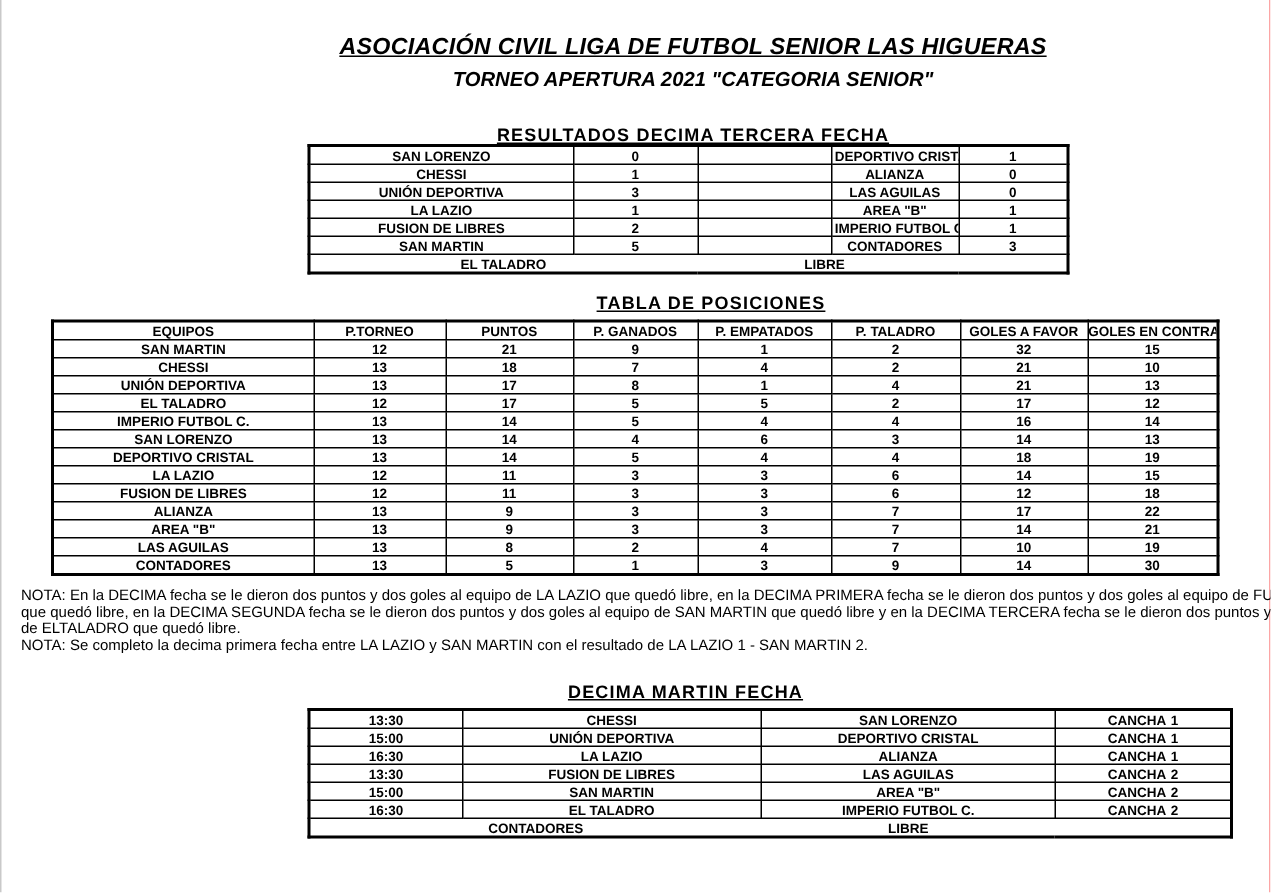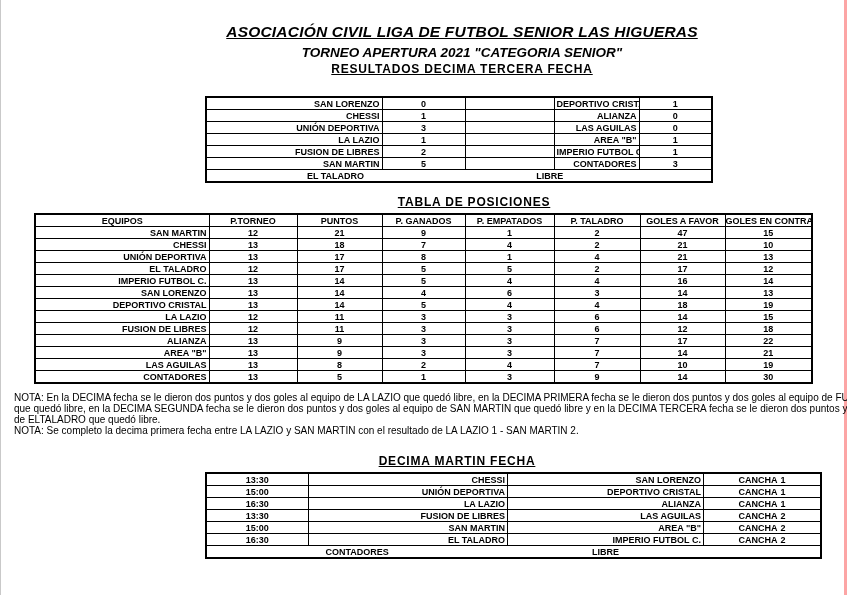--- a/index.html
+++ b/index.html
@@ -1,32 +1,32 @@
 <!DOCTYPE html>
 <html><head>
 <meta charset="utf-8">
 <style>
   html,body{margin:0;padding:0;}
   body{
     width:847px;height:595px;background:#ffffff;overflow:hidden;position:relative;
     font-family:"Liberation Sans",sans-serif;color:#000;
   }
-  .page{position:absolute;inset:0;border-left:1px solid #c9c9c9;border-right:3px solid #fca5a5;}
+  .page{position:absolute;inset:0;border-left:1px solid #c9c9c9;border-right:1px solid #fca5a5;}
   .center-col{position:absolute;left:75px;width:772px;text-align:center;}
   .title{top:23px;font:italic bold 15.5px "Liberation Sans",sans-serif;text-decoration:underline;letter-spacing:.2px;}
   .subtitle{top:45px;font:italic bold 13.5px "Liberation Sans",sans-serif;}
   .sec-heading{font:bold 12px "Liberation Sans",sans-serif;text-decoration:underline;letter-spacing:.8px;}
-  .h-res{top:62px;}
+  .h-res{top:83px;}
   .h-pos{top:195px;left:87px;}
   .h-sched{top:454px;left:70px;}
 
   table{position:absolute;border-collapse:collapse;table-layout:fixed;background:#fff;border:2px solid #000;}
   td,th{border:1px solid #000;font:bold 9px "Liberation Sans",sans-serif;height:11px;
         padding:0;overflow:hidden;white-space:nowrap;vertical-align:middle;}
-  .tl{text-align:right;padding:0 2px;}
+  .tl{text-align:center;padding:0 2px;}
   .c{text-align:center;}
   th{text-align:center;}
 
   .results-table{left:204px;top:96px;width:508px;}
   .standings-table{left:33px;top:213px;width:701px;}
   .schedule-table{left:204px;top:472px;width:617px;}
 
   .bye-cell{position:relative;}
   .bye-cell span{position:absolute;top:0;height:100%;display:flex;align-items:center;justify-content:center;}
   .results-table .bye-a{left:0;width:51%;}
@@ -135,21 +135,21 @@
       <th>GOLES A FAVOR</th>
       <th>GOLES EN CONTRA</th>
     </tr>
     <tr>
       <td class="tl">SAN MARTIN</td>
       <td class="c">12</td>
       <td class="c">21</td>
       <td class="c">9</td>
       <td class="c">1</td>
       <td class="c">2</td>
-      <td class="c">47</td>
+      <td class="c">32</td>
       <td class="c">15</td>
     </tr>
     <tr>
       <td class="tl">CHESSI</td>
       <td class="c">13</td>
       <td class="c">18</td>
       <td class="c">7</td>
       <td class="c">4</td>
       <td class="c">2</td>
       <td class="c">21</td>

